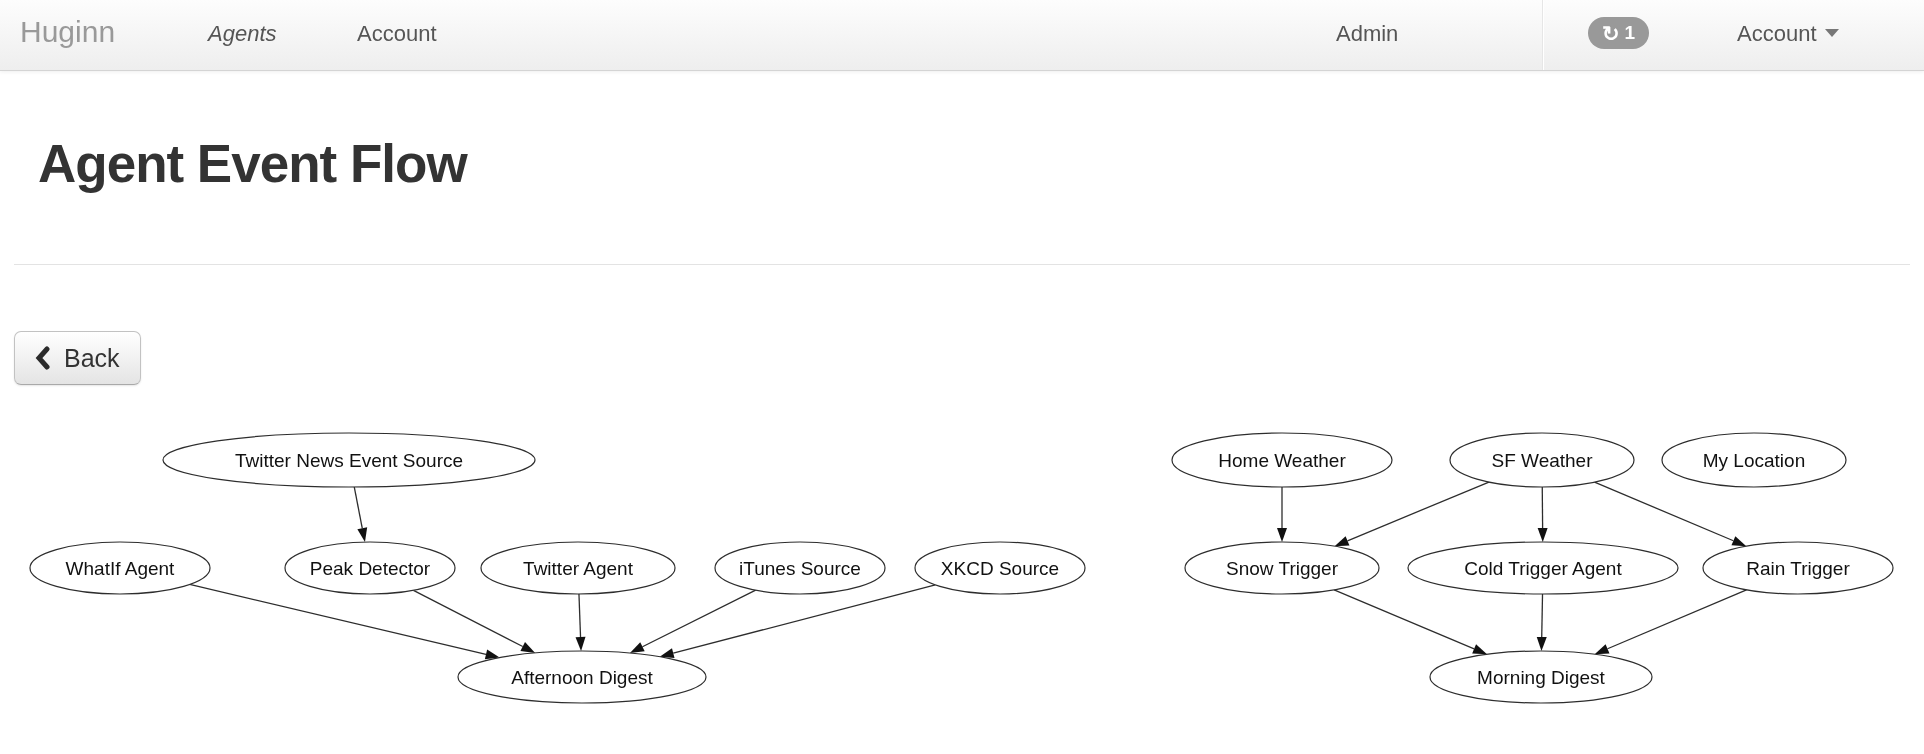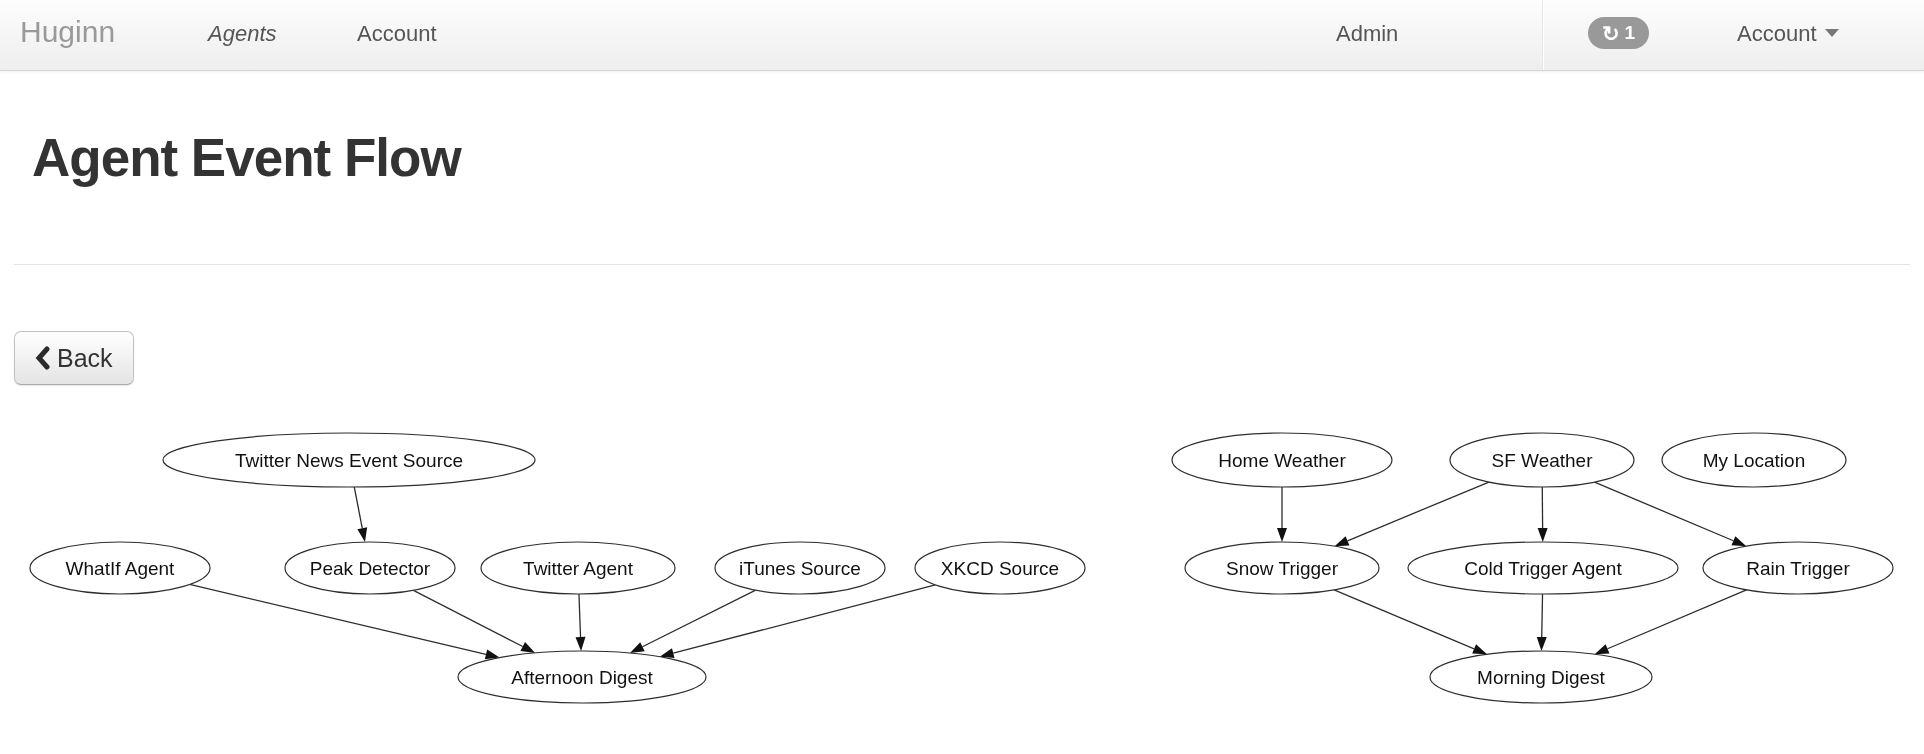--- a/index.html
+++ b/index.html
@@ -40,33 +40,33 @@
   .jobs-badge .refresh-glyph { font-size:21px; font-weight:bold; line-height:1; }
   .jobs-badge .count { font-size:19px; font-weight:bold; }
   .caret {
     display:inline-block; width:0; height:0; margin-left:8px; vertical-align:4px;
     border-left:7px solid transparent; border-right:7px solid transparent;
     border-top:8px solid #777;
   }
 
   
   .page-title {
-    position:absolute; left:20px; top:117px; margin:12px;
+    position:absolute; left:20px; top:117px; margin:18px;
     font-size:53px; line-height:1.1; font-weight:bold; color:#333;
     letter-spacing:-1px;
   }
   .rule {
     position:absolute; top:264px; left:14px; width:1896px; height:0;
     border:none; border-top:1px solid #e3e3e3; margin:0;
   }
 
   
   .btn-back {
     position:absolute; left:14px; top:331px; height:54px; padding:0 20px;
-    display:flex; align-items:center; gap:7px;
+    display:flex; align-items:center; gap:14px;
     font-family:"Liberation Sans", sans-serif;
     font-size:25px; color:#333;
     background:linear-gradient(#ffffff, #e4e4e4);
     border:1px solid #c2c2c2; border-bottom-color:#a9a9a9;
     border-radius:7px;
     box-shadow:inset 0 1px 0 rgba(255,255,255,0.4), 0 1px 2px rgba(0,0,0,0.1);
     cursor:pointer;
   }
   .btn-back svg { display:block; }
 

